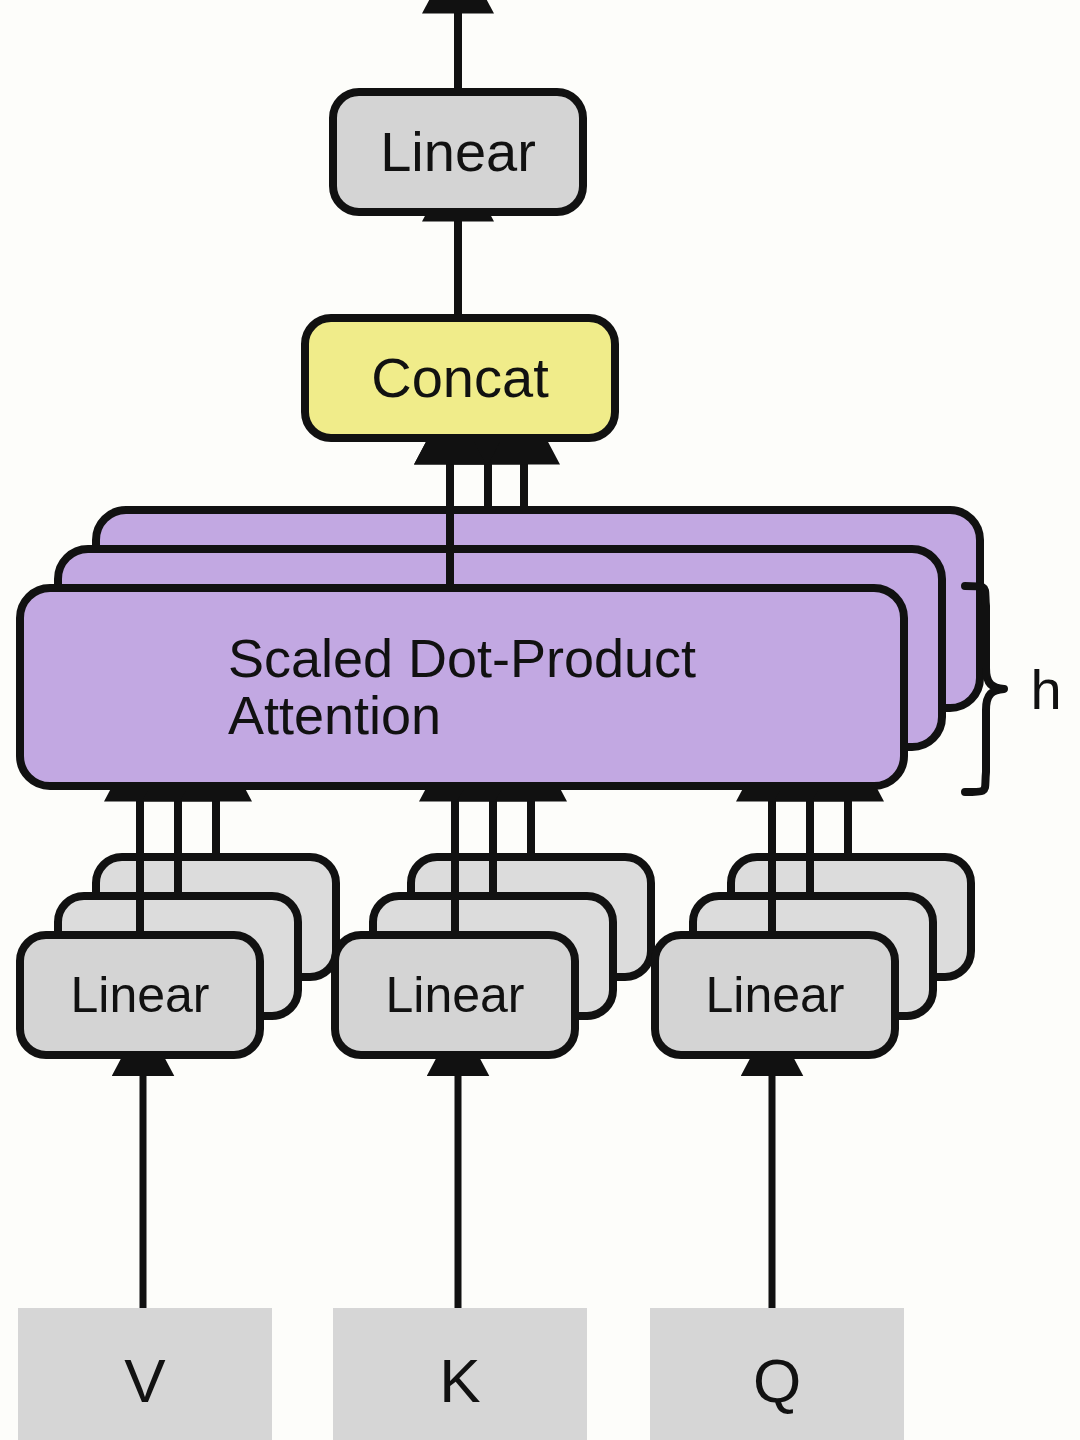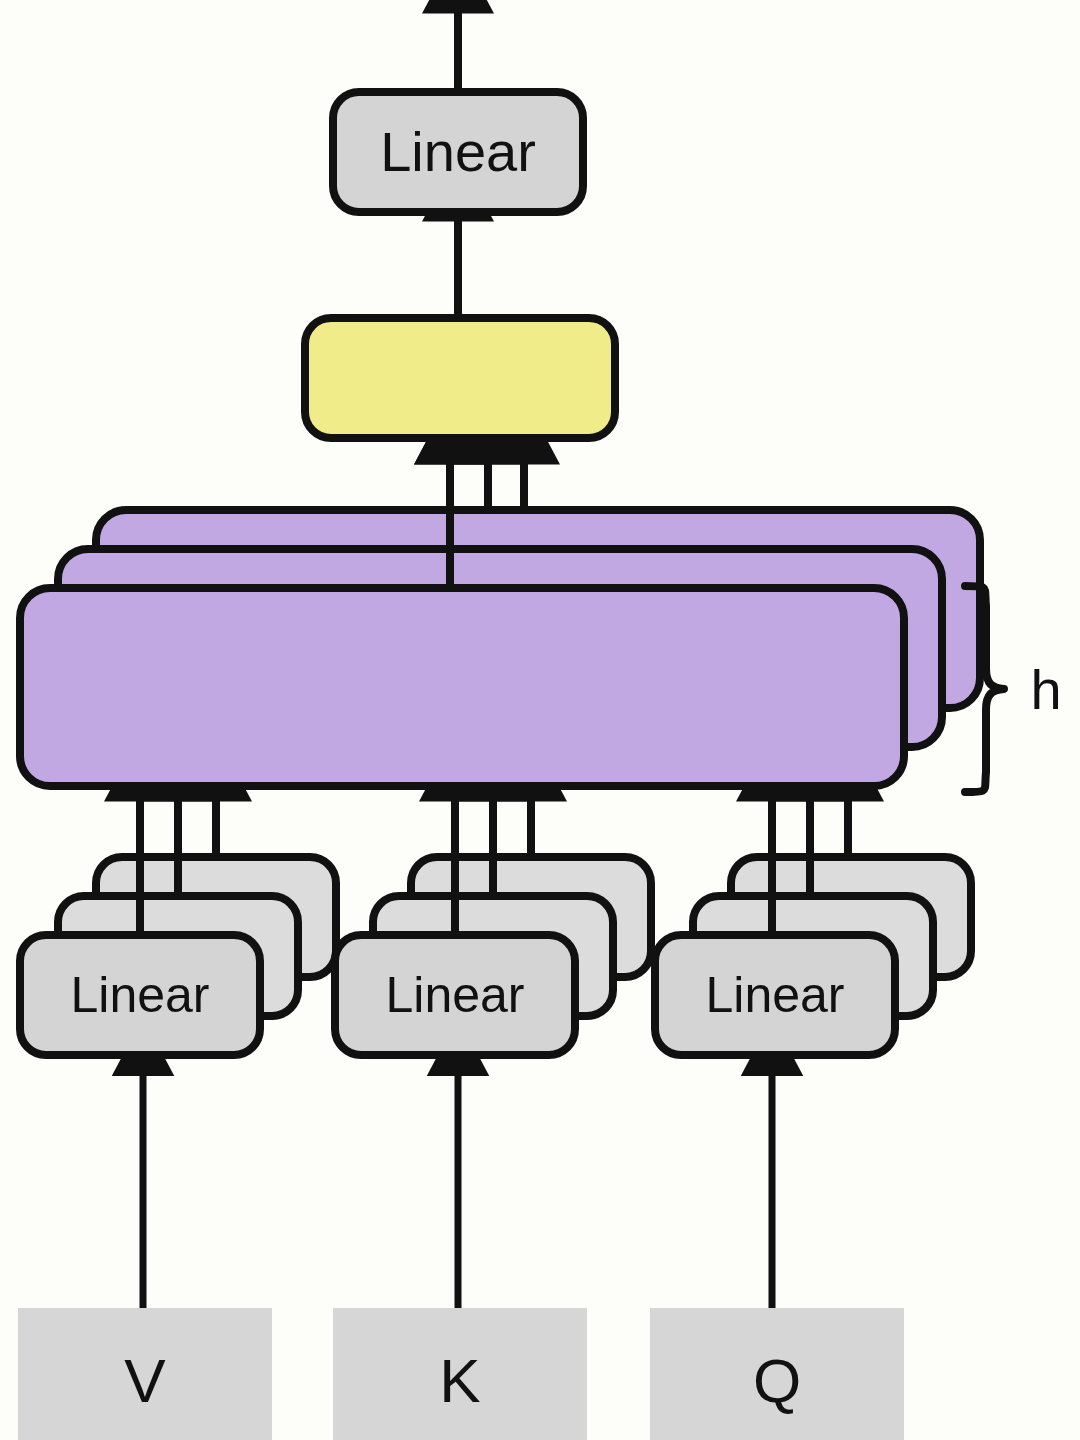--- a/index.html
+++ b/index.html
@@ -127,36 +127,39 @@
       <line x1="524" y1="510" x2="524" y2="455" stroke="#111111" stroke-width="8" marker-end="url(#ah)"></line>
     </g>
 
     <rect x="96" y="510" width="884" height="198" rx="30" ry="30" fill="#c2a8e2" stroke="#111111" stroke-width="8"></rect>
     <rect x="58" y="549" width="884" height="198" rx="30" ry="30" fill="#c2a8e2" stroke="#111111" stroke-width="8"></rect>
     <rect x="20" y="588" width="884" height="198" rx="30" ry="30" fill="#c2a8e2" stroke="#111111" stroke-width="8"></rect>
 
     <line x1="450" y1="588" x2="450" y2="455" stroke="#111111" stroke-width="8" marker-end="url(#ah)"></line>
   </svg>
 
+  <div class="node-label lbl-attention" style="left:20px; top:588px; width:884px; height:198px;">Scaled Dot-Product
+Attention</div>
 
   <svg class="layer" viewBox="0 0 1080 1440">
     <path d="M 965 586
              C 990 586, 984 586, 986 606
              L 986 668
              C 986 684, 992 688, 1004 689
              C 992 690, 986 694, 986 710
              L 986 772
              C 984 792, 990 792, 965 792" fill="none" stroke="#111111" stroke-width="8" stroke-linecap="round" stroke-linejoin="round"></path>
   </svg>
 
   <div class="node-label lbl-h" style="left:1018px; top:655px; width:56px; height:70px;">h</div>
 
   <svg class="layer" viewBox="0 0 1080 1440">
     <rect x="305" y="318" width="310" height="120" rx="26" ry="26" fill="#f0ec8a" stroke="#111111" stroke-width="8"></rect>
   </svg>
+  <div class="node-label lbl-concat" style="left:305px; top:318px; width:310px; height:120px;">Concat</div>
 
   <svg class="layer" viewBox="0 0 1080 1440">
     <line x1="458" y1="318" x2="458" y2="212" stroke="#111111" stroke-width="8" marker-end="url(#ah)"></line>
   </svg>
 
   <svg class="layer" viewBox="0 0 1080 1440">
     <rect x="333" y="92" width="250" height="120" rx="26" ry="26" fill="#d4d4d4" stroke="#111111" stroke-width="8"></rect>
   </svg>
   <div class="node-label lbl-linear-top" style="left:333px; top:92px; width:250px; height:120px;">Linear</div>
 

